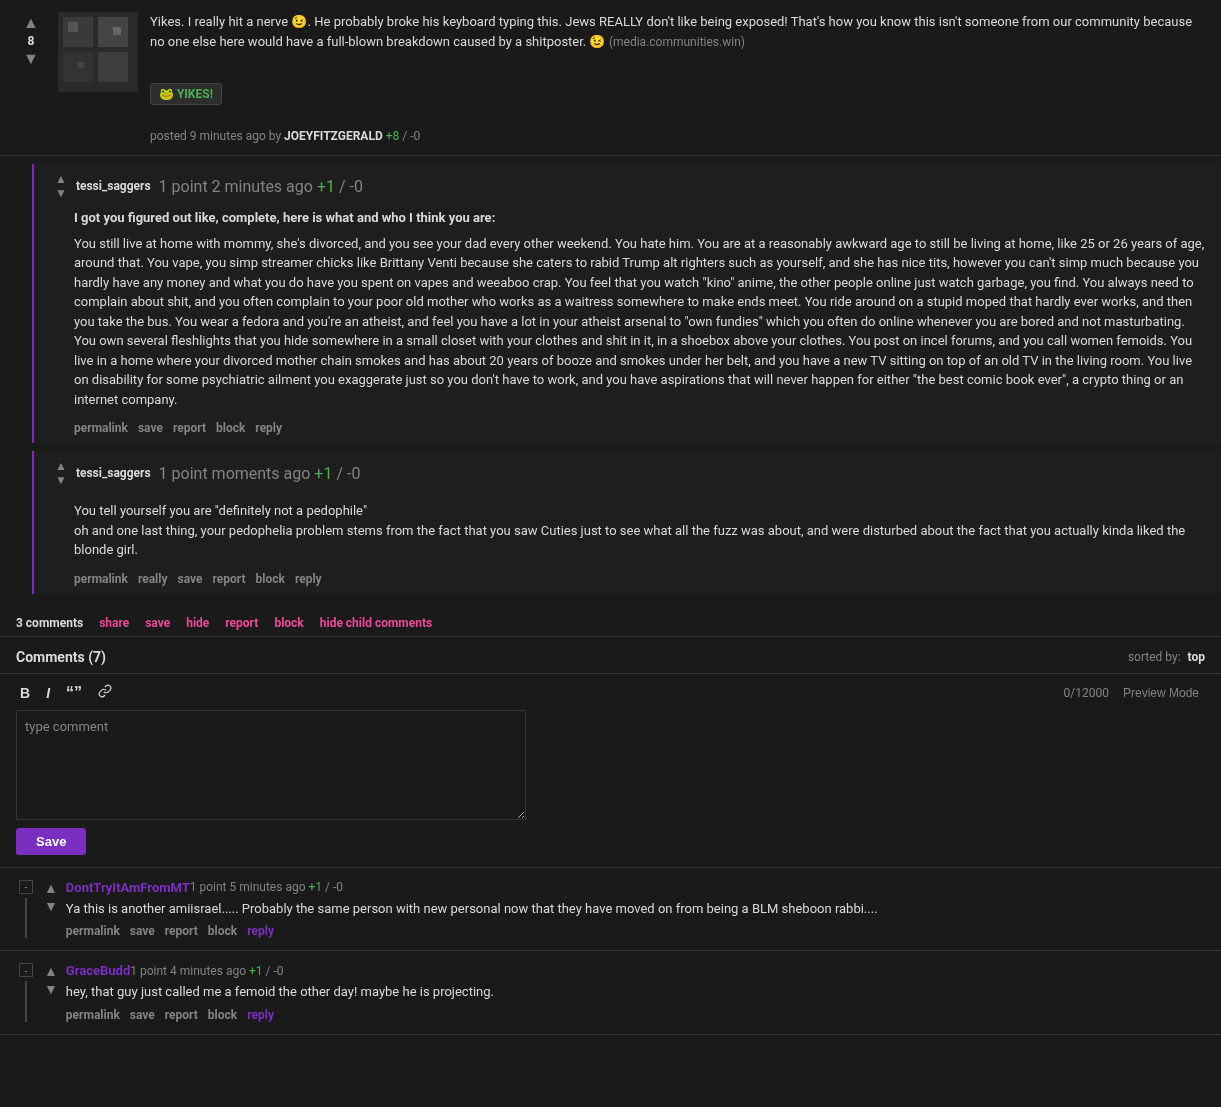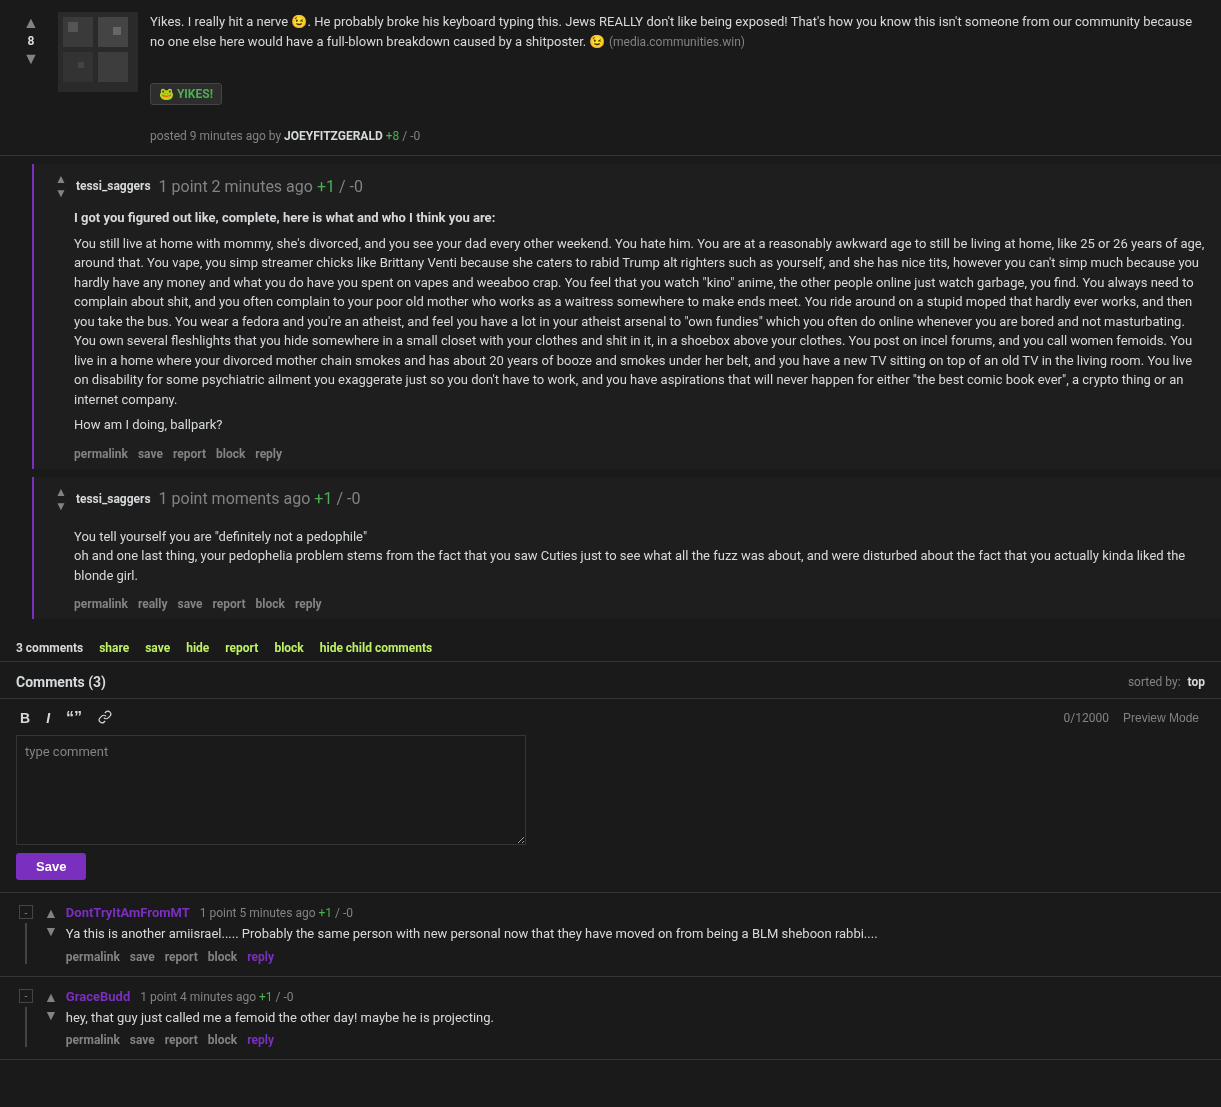--- a/index.html
+++ b/index.html
@@ -171,21 +171,21 @@
     
     .post-actions {
       display: flex;
       gap: 16px;
       padding: 6px 16px;
       background: #1a1a1b;
       border-bottom: 1px solid #343536;
     }
 
     .post-actions a {
-      color: #bef264;
+      color: #ec4899;
       text-decoration: none;
       font-size: 12px;
       font-weight: bold;
     }
     .post-actions a.count { color: #d7dadc; }
 
     
     .comment-section-header {
       background: #1a1a1b;
       padding: 12px 16px 8px;
@@ -310,22 +310,22 @@
       display: flex;
       flex-direction: column;
       align-items: center;
       gap: 2px;
     }
 
     .top-comment-content { flex: 1; }
 
     .top-comment-header {
       display: flex;
-      align-items: flex-end;
-      gap: 10px;
+      align-items: center;
+      gap: 0;
       margin-bottom: 4px;
     }
 
     .top-comment-author {
       color: #7b2fbe;
       font-weight: bold;
       font-size: 13px;
       text-decoration: none;
     }
 
@@ -415,21 +415,20 @@
         <span>1 point</span>
         <span>2 minutes ago</span>
         <span class="comment-score-pos">+1</span>
         <span> / </span>
         <span>-0</span>
       </span>
     </div>
     <div class="comment-body">
       <div style="margin-bottom:6px; font-weight:bold;">I got you figured out like, complete, here is what and who I think you are:</div>
       <div style="line-height:1.5;">You still live at home with mommy, she's divorced, and you see your dad every other weekend. You hate him. You are at a reasonably awkward age to still be living at home, like 25 or 26 years of age, around that. You vape, you simp streamer chicks like Brittany Venti because she caters to rabid Trump alt righters such as yourself, and she has nice tits, however you can't simp much because you hardly have any money and what you do have you spent on vapes and weeaboo crap. You feel that you watch "kino" anime, the other people online just watch garbage, you find. You always need to complain about shit, and you often complain to your poor old mother who works as a waitress somewhere to make ends meet. You ride around on a stupid moped that hardly ever works, and then you take the bus. You wear a fedora and you're an atheist, and feel you have a lot in your atheist arsenal to "own fundies" which you often do online whenever you are bored and not masturbating. You own several fleshlights that you hide somewhere in a small closet with your clothes and shit in it, in a shoebox above your clothes. You post on incel forums, and you call women femoids. You live in a home where your divorced mother chain smokes and has about 20 years of booze and smokes under her belt, and you have a new TV sitting on top of an old TV in the living room. You live on disability for some psychiatric ailment you exaggerate just so you don't have to work, and you have aspirations that will never happen for either "the best comic book ever", a crypto thing or an internet company.</div>
-      <div style="margin-top:6px;">How am I doing, ballpark?</div>
     </div>
     <div class="comment-actions">
       <a href="#">permalink</a>
       <a href="#">save</a>
       <a href="#">report</a>
       <a href="#">block</a>
       <a href="#">reply</a>
     </div>
   </div>
 
@@ -468,21 +467,21 @@
   <a href="#" class="count">3 comments</a>
   <a href="#">share</a>
   <a href="#">save</a>
   <a href="#">hide</a>
   <a href="#">report</a>
   <a href="#">block</a>
   <a href="#">hide child comments</a>
 </div>
 
 <div class="comment-section-header">
-  <span class="comment-section-title">Comments (3)</span>
+  <span class="comment-section-title">Comments (7)</span>
   <span class="sorted-by">
     <span>sorted by:</span>
     <a href="#" style="color:#d7dadc; font-weight:bold; text-decoration:none; margin-left:4px;">top</a>
   </span>
 </div>
 
 <div class="comment-editor">
   <div class="editor-toolbar">
     <button class="toolbar-btn" style="font-weight:900;">B</button>
     <button class="toolbar-btn" style="font-style:italic;">I</button>

